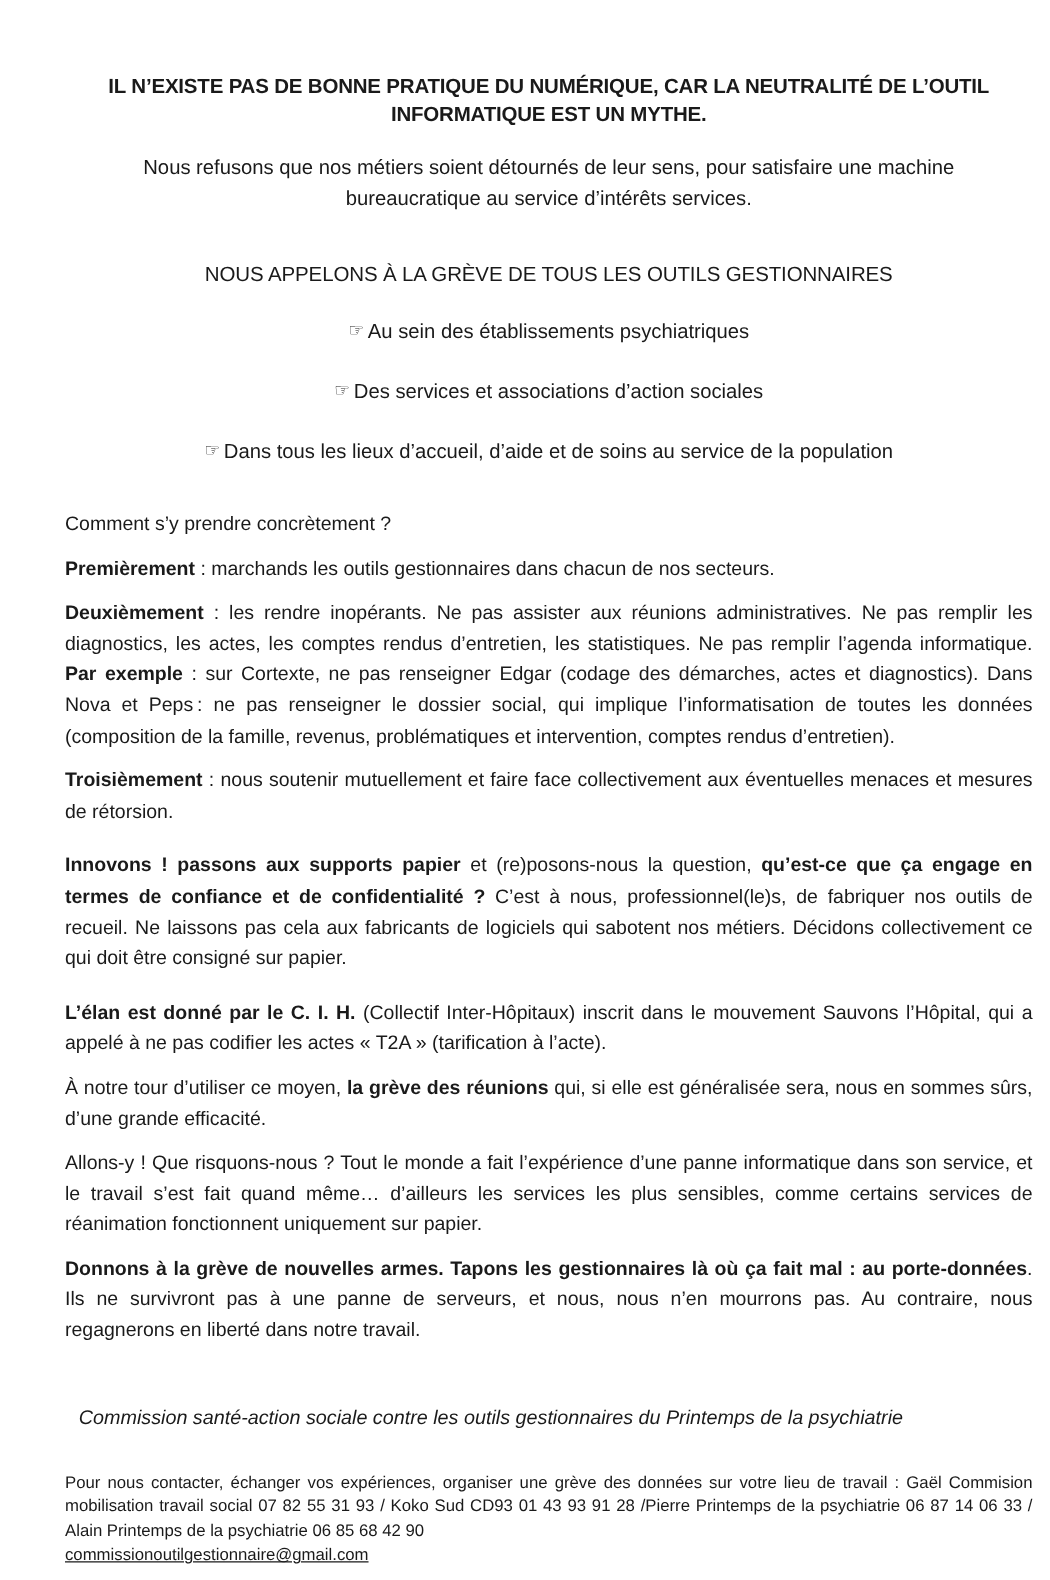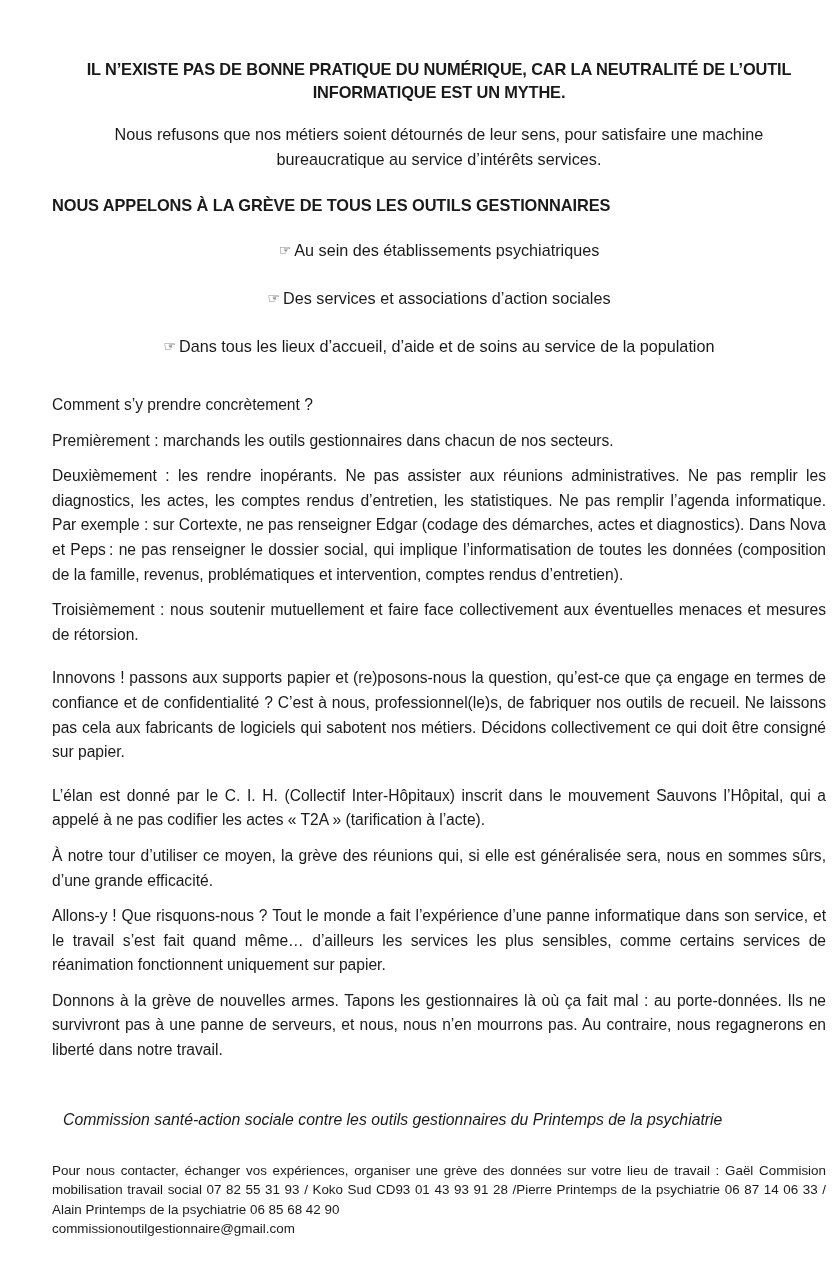--- a/index.html
+++ b/index.html
@@ -47,24 +47,25 @@
     line-height: 25px;
     margin: 0 auto;
     width: 720px;
   }
   .lead-line.second {
     margin-top: 7px;
     width: 700px;
   }
 
   .call-title {
-    font-weight: bold;
+    text-align: center;
+    font-weight: normal;
     font-size: 16.4px;
     line-height: 22px;
-    margin-top: 22px;
+    margin-top: 37px;
     letter-spacing: -0.1px;
   }
 
   .bullets {
     margin-top: 16px;
     text-align: center;
   }
   .bullet-line {
     font-size: 16.2px;
     line-height: 25px;
@@ -91,41 +92,42 @@
     text-align: justify;
     text-justify: inter-word;
     hyphens: none;
   }
   p.para.tight {
     margin-bottom: 11px;
   }
   p.para.gap {
     margin-bottom: 19px;
   }
-  p.para b { font-weight: normal; }
+  p.para b { font-weight: bold; }
 
   
   .signature {
     margin-top: 46px;
     padding-left: 11px;
     font-style: italic;
     font-size: 15.8px;
     line-height: 22px;
   }
 
   
   .contact {
     margin-top: 30px;
     font-size: 13.4px;
     line-height: 19.6px;
     text-align: justify;
     text-justify: inter-word;
   }
   .contact .last-line {
     text-align: left;
+    text-decoration: underline;
   }
 </style>
 </head>
 <body>
 
 <div class="page">
 
   <div class="title-block">
     <h1 class="main-title">IL N’EXISTE PAS DE BONNE PRATIQUE DU NUMÉRIQUE, CAR LA NEUTRALITÉ DE L’OUTIL INFORMATIQUE EST UN MYTHE.</h1>
   </div>

